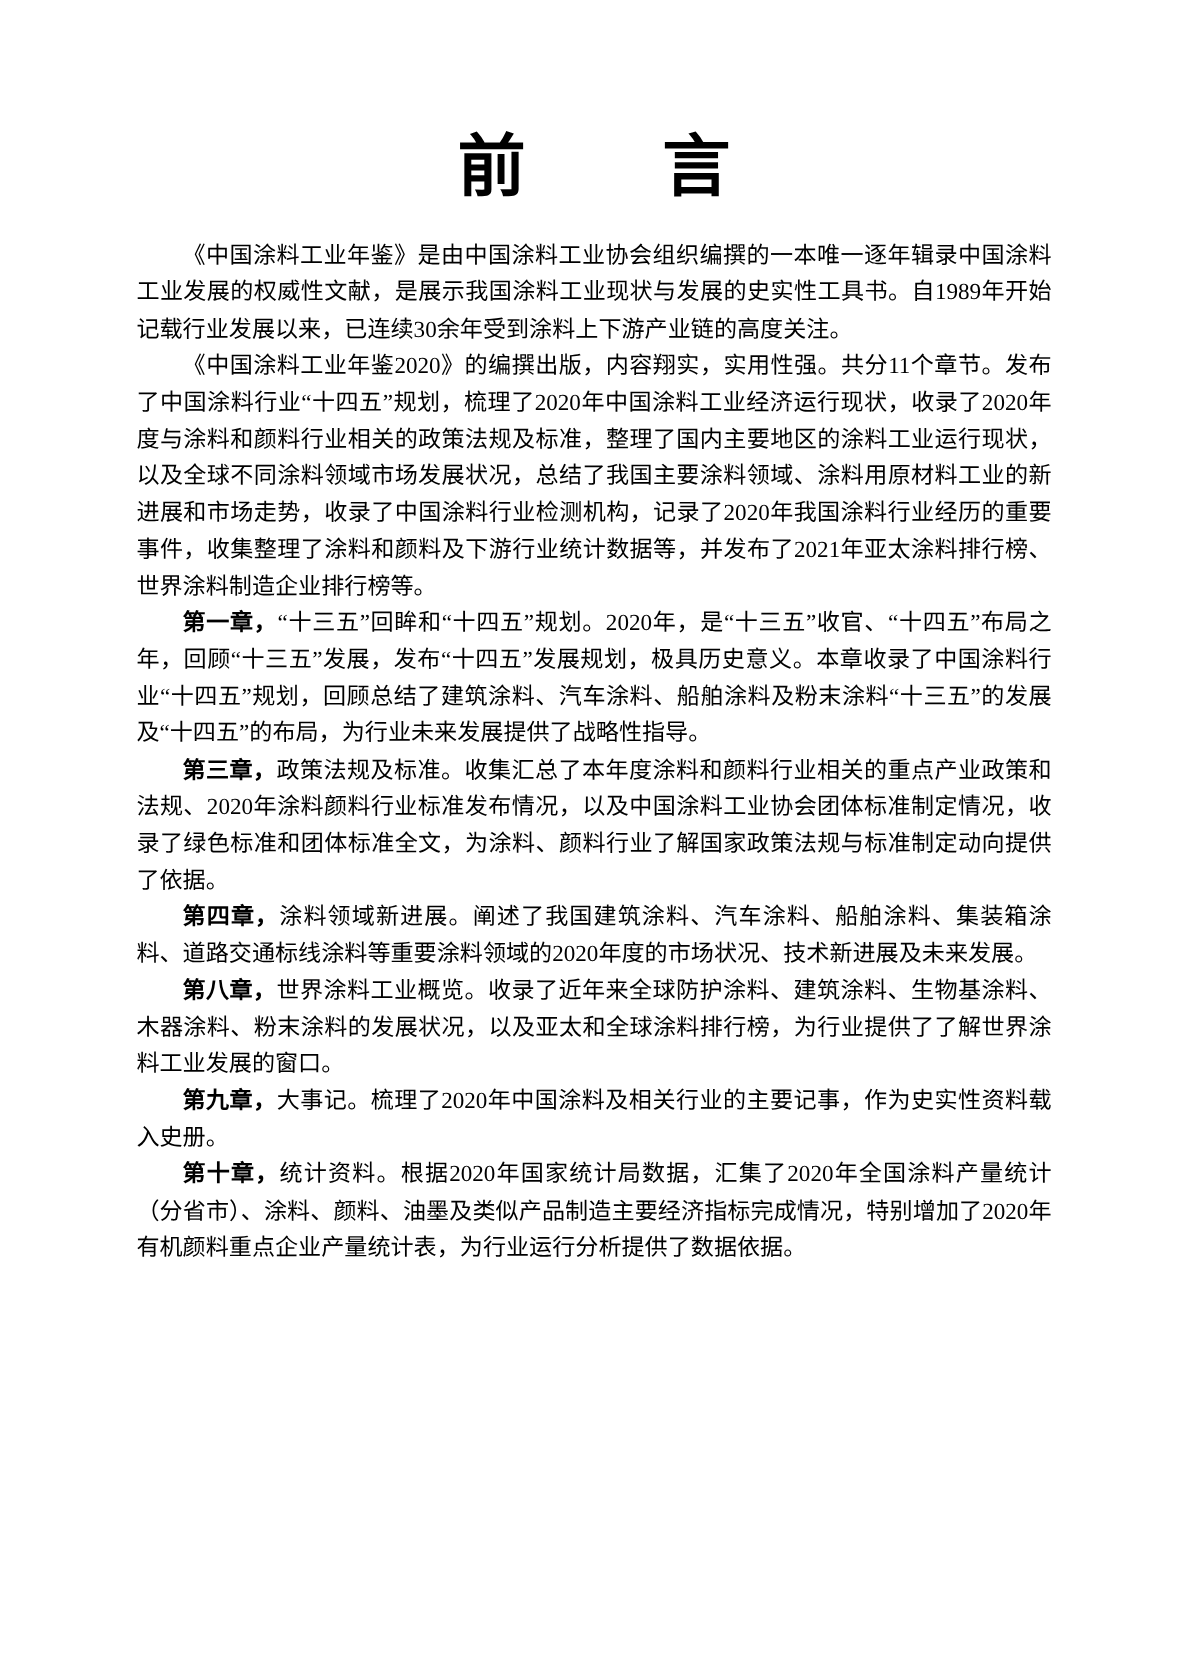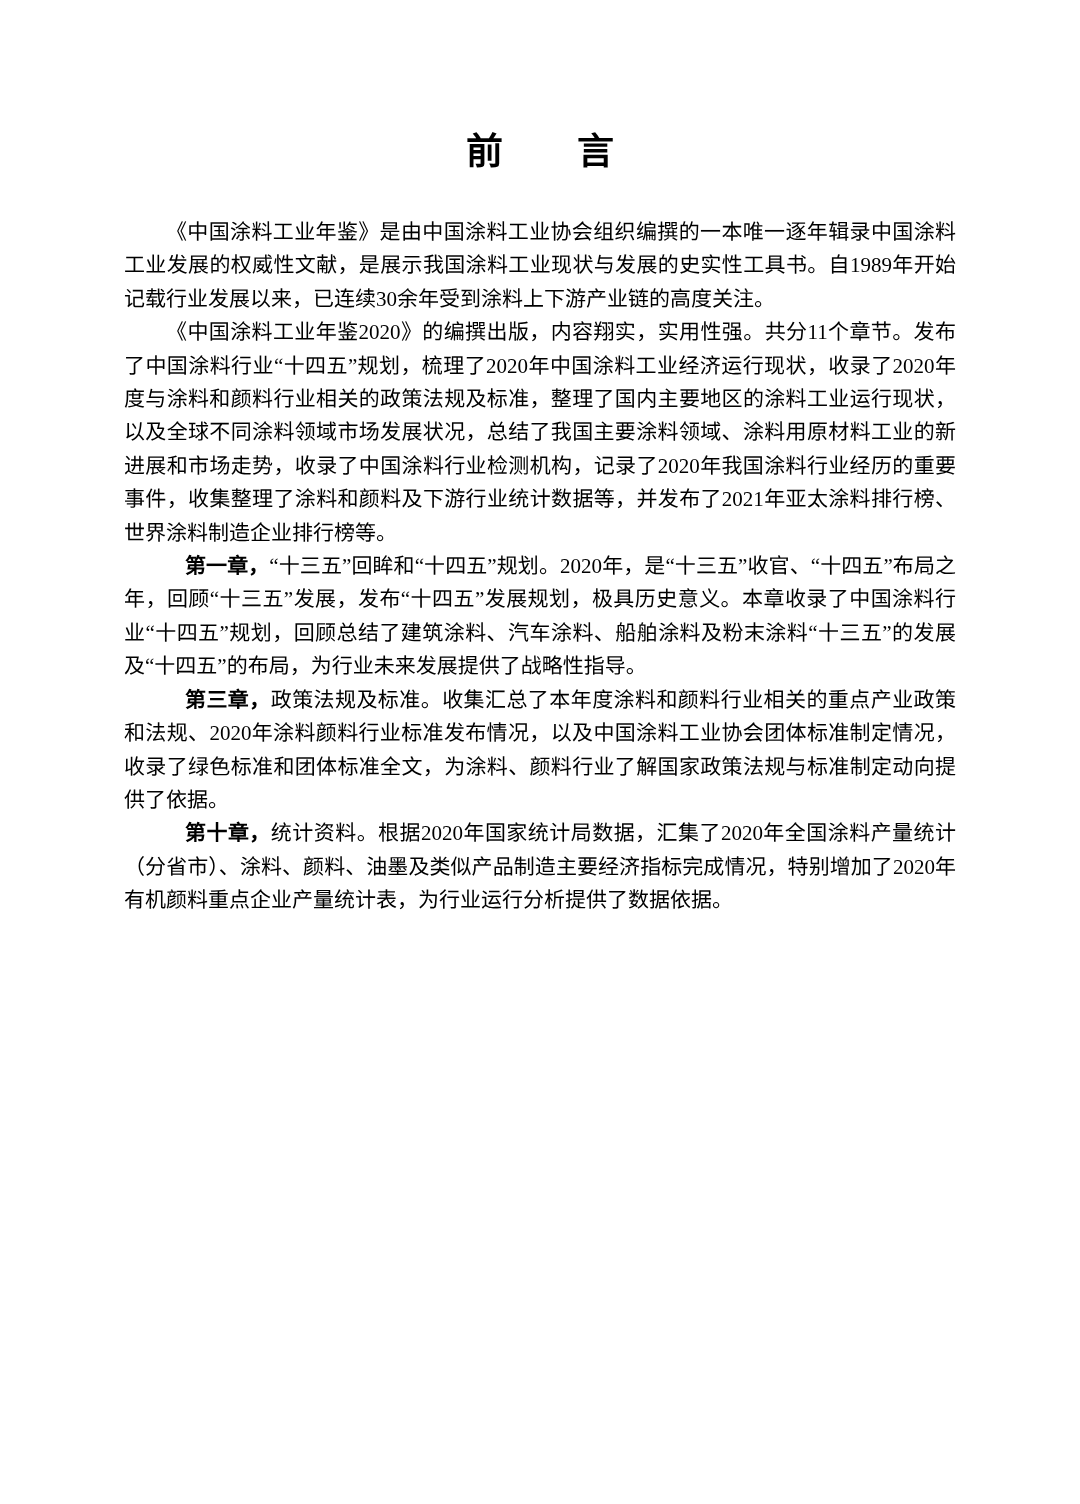--- a/index.html
+++ b/index.html
@@ -15,50 +15,52 @@
     color: #000000;
     overflow: hidden;
     font-family: "Liberation Serif", "DejaVu Serif", serif;
   }
   .title {
     margin: 0;
     padding-top: 122px;
     text-align: center;
     font-family: "DejaVu Sans", "Liberation Sans", sans-serif;
     font-weight: 900;
-    font-size: 37px;
+    font-size: 62px;
     line-height: 60px;
     letter-spacing: 0;
     color: #000000;
   }
   .body-text {
     width: 832px;
     margin: 34px auto 0 124px;
     font-size: 21px;
     line-height: 33.4px;
     text-align: justify;
     text-justify: inter-ideograph;
   }
   .body-text p {
     margin: 0;
     padding: 0;
     text-indent: 2em;
   }
   .body-text b {
     font-weight: bold;
-    margin-left: 19px;
   }
 </style>
 </head>
 <body>
 
 <div class="page">
   <h1 class="title">前　　言</h1>
 
   <div class="body-text" id="paragraphs">
       <p>《中国涂料工业年鉴》是由中国涂料工业协会组织编撰的一本唯一逐年辑录中国涂料工业发展的权威性文献，是展示我国涂料工业现状与发展的史实性工具书。自1989年开始记载行业发展以来，已连续30余年受到涂料上下游产业链的高度关注。</p>
       <p>《中国涂料工业年鉴2020》的编撰出版，内容翔实，实用性强。共分11个章节。发布了中国涂料行业“十四五”规划，梳理了2020年中国涂料工业经济运行现状，收录了2020年度与涂料和颜料行业相关的政策法规及标准，整理了国内主要地区的涂料工业运行现状，以及全球不同涂料领域市场发展状况，总结了我国主要涂料领域、涂料用原材料工业的新进展和市场走势，收录了中国涂料行业检测机构，记录了2020年我国涂料行业经历的重要事件，收集整理了涂料和颜料及下游行业统计数据等，并发布了2021年亚太涂料排行榜、世界涂料制造企业排行榜等。</p>
       <p><b>第一章，</b>“十三五”回眸和“十四五”规划。2020年，是“十三五”收官、“十四五”布局之年，回顾“十三五”发展，发布“十四五”发展规划，极具历史意义。本章收录了中国涂料行业“十四五”规划，回顾总结了建筑涂料、汽车涂料、船舶涂料及粉末涂料“十三五”的发展及“十四五”的布局，为行业未来发展提供了战略性指导。</p>
       <p><b>第三章，</b>政策法规及标准。收集汇总了本年度涂料和颜料行业相关的重点产业政策和法规、2020年涂料颜料行业标准发布情况，以及中国涂料工业协会团体标准制定情况，收录了绿色标准和团体标准全文，为涂料、颜料行业了解国家政策法规与标准制定动向提供了依据。</p>
+      <p><b>第四章，</b>涂料领域新进展。阐述了我国建筑涂料、汽车涂料、船舶涂料、集装箱涂料、道路交通标线涂料等重要涂料领域的2020年度的市场状况、技术新进展及未来发展。</p>
+      <p><b>第八章，</b>世界涂料工业概览。收录了近年来全球防护涂料、建筑涂料、生物基涂料、木器涂料、粉末涂料的发展状况，以及亚太和全球涂料排行榜，为行业提供了了解世界涂料工业发展的窗口。</p>
+      <p><b>第九章，</b>大事记。梳理了2020年中国涂料及相关行业的主要记事，作为史实性资料载入史册。</p>
       <p><b>第十章，</b>统计资料。根据2020年国家统计局数据，汇集了2020年全国涂料产量统计（分省市）、涂料、颜料、油墨及类似产品制造主要经济指标完成情况，特别增加了2020年有机颜料重点企业产量统计表，为行业运行分析提供了数据依据。</p>
     </div>
 
 </div>
 
 </body></html>

